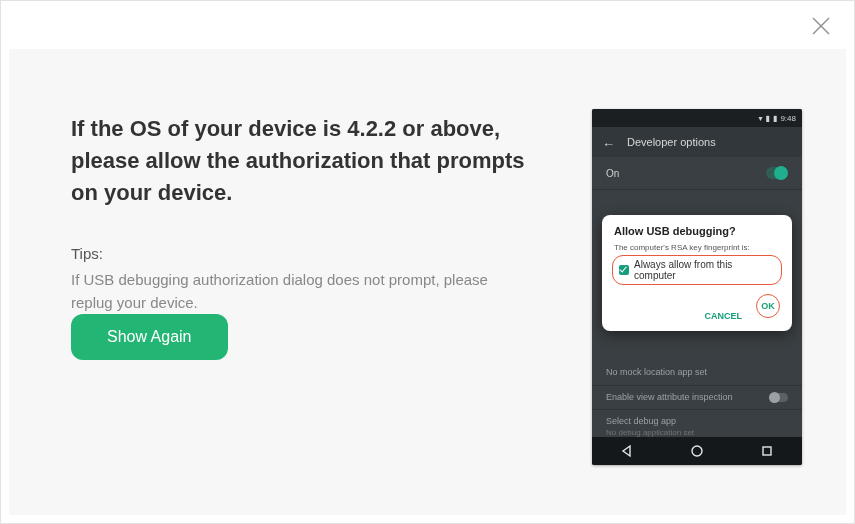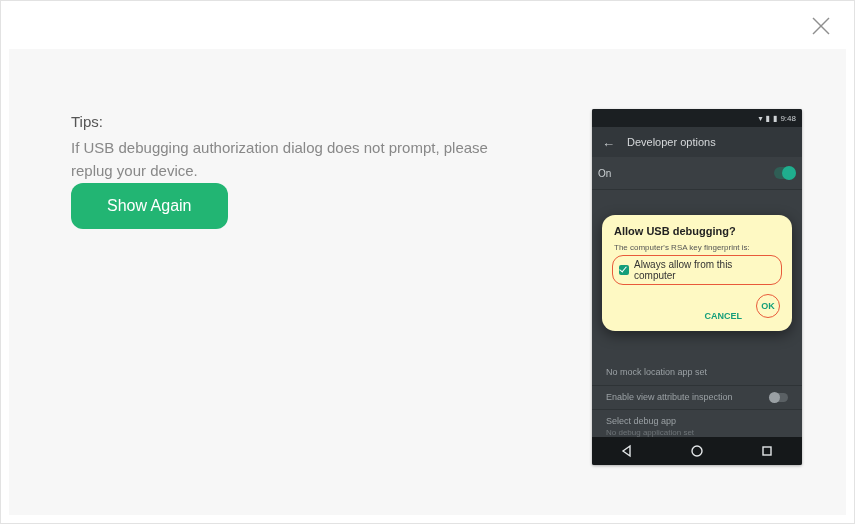--- a/index.html
+++ b/index.html
@@ -12,28 +12,28 @@
   .heading{font-size:22px;line-height:1.45;color:#333;font-weight:600;margin-bottom:36px;}
   .tips-label{font-size:15px;color:#555;margin-bottom:6px;}
   .tips-body{font-size:15px;color:#888;line-height:1.55;max-width:440px;}
   .show-again{display:inline-block;background:#22b573;color:#fff;font-size:16px;padding:14px 36px;border:none;border-radius:12px;cursor:pointer;}
   
   .phone{position:absolute;right:44px;top:60px;width:210px;height:356px;background:#3a3f43;border-radius:2px;box-shadow:0 1px 3px rgba(0,0,0,0.3);overflow:hidden;}
   .statusbar{height:18px;background:#1b1f22;color:#cfd3d6;font-size:8px;display:flex;align-items:center;justify-content:flex-end;padding:0 6px;gap:3px;}
   .statusbar .sig{font-size:8px;}
   .devhdr{height:30px;display:flex;align-items:center;padding:0 10px;color:#d6d9db;font-size:11px;background:#32373b;}
   .devhdr .back{margin-right:12px;font-size:13px;color:#c9cdd0;}
-  .onrow{height:32px;display:flex;align-items:center;justify-content:space-between;padding:0 6px;color:#cbd0d3;font-size:10px;border-bottom:1px solid #2e3336;}
+  .onrow{height:32px;display:flex;align-items:center;justify-content:space-between;padding:0 14px;color:#cbd0d3;font-size:10px;border-bottom:1px solid #2e3336;}
   .onrow .switch{width:22px;height:12px;border-radius:6px;background:#2f5e55;position:relative;}
   .onrow .switch::after{content:"";position:absolute;right:0;top:-1px;width:14px;height:14px;border-radius:50%;background:#1fae8e;}
   .dbglabel{padding:6px 14px 2px;color:#1fae8e;font-size:9px;}
   .dim-row{padding:6px 14px;color:#9aa0a4;font-size:9px;line-height:1.3;}
   .dim-row.two{border-top:1px solid #2e3336;}
   .dim-row .sub{color:#6e7478;font-size:8px;}
-  .dialog{position:absolute;left:10px;right:10px;top:106px;background:#fef9c3;border-radius:13px;padding:10px 12px 10px;box-shadow:0 4px 14px rgba(0,0,0,0.45);font-size:9px;color:#444;}
+  .dialog{position:absolute;left:10px;right:10px;top:106px;background:#ffffff;border-radius:8px;padding:10px 12px 10px;box-shadow:0 4px 14px rgba(0,0,0,0.45);font-size:9px;color:#444;}
   .dialog h4{margin:0 0 6px;font-size:11px;font-weight:700;color:#222;}
   .fp-lead{font-size:8px;color:#555;line-height:1.3;}
   .fp{font-size:8px;color:#555;word-break:break-all;line-height:1.25;margin-bottom:6px;}
   .always{display:flex;align-items:center;gap:5px;font-size:10px;color:#333;border:1.5px solid #e85a3a;border-radius:11px;padding:3px 6px;margin:2px -2px 6px;}
   .chk{width:10px;height:10px;background:#159e7a;border-radius:2px;position:relative;flex:0 0 10px;}
   .chk::after{content:"";position:absolute;left:2px;top:0px;width:3px;height:6px;border:solid #fff;border-width:0 1.5px 1.5px 0;transform:rotate(40deg);}
   .dlg-actions{display:flex;justify-content:flex-end;gap:14px;align-items:center;}
   .dlg-actions .cancel{color:#159e7a;font-weight:700;font-size:9px;margin-top:20px;}
   .okwrap{border:1.5px solid #e85a3a;border-radius:50%;width:22px;height:22px;display:flex;align-items:center;justify-content:center;text-align:right;}
   .okwrap .ok{color:#159e7a;font-weight:700;font-size:9px;}
@@ -54,20 +54,21 @@
       <svg viewBox="0 0 22 22">
           <line x1="3" y1="3" x2="19" y2="19"></line>
           <line x1="19" y1="3" x2="3" y2="19"></line>
         </svg>
     </div>
   </div>
 
   <div class="body">
 
     <div class="left">
+      <div class="heading">If the OS of your device is 4.2.2 or above, please allow the authorization that prompts on your device.</div>
       <div class="tips-label">Tips:</div>
       <div class="tips-body">If USB debugging authorization dialog does not prompt, please replug your device.</div>
       <button class="show-again">Show Again</button>
     </div>
 
     <div class="phone">
       <div class="statusbar">
         <span class="sig">▾</span>
         <span class="sig">▮</span>
         <span class="sig">▮</span>

